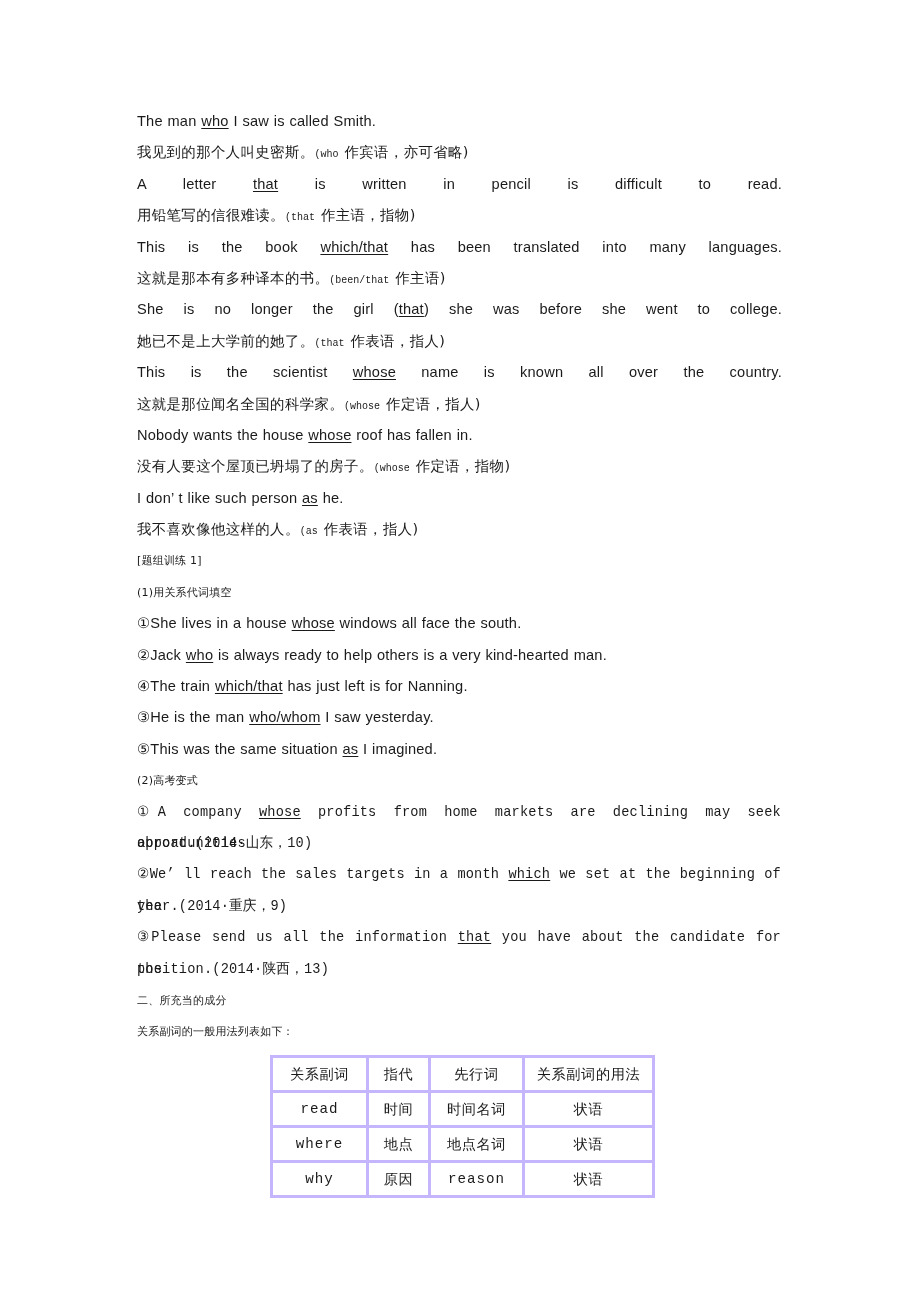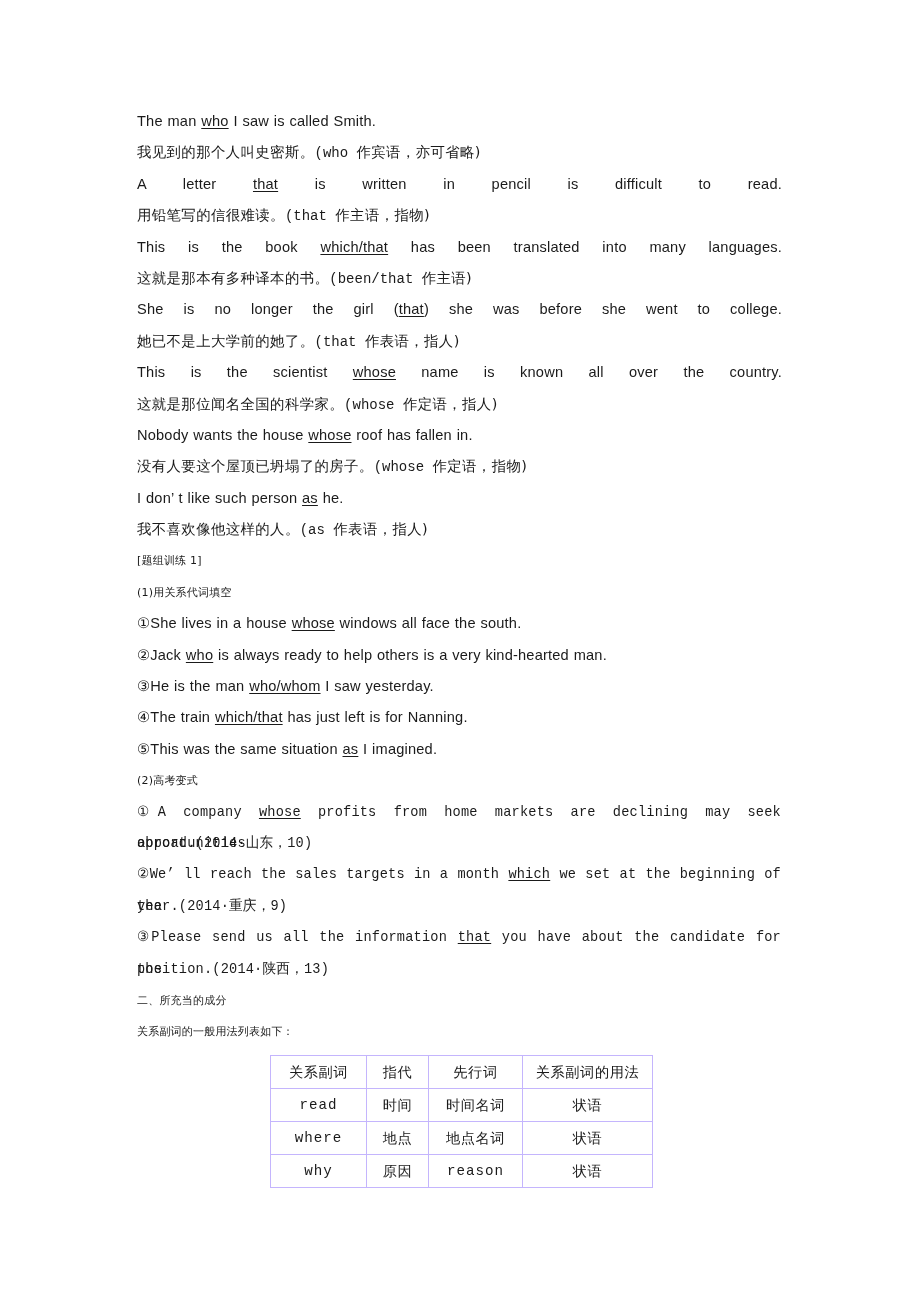--- a/index.html
+++ b/index.html
@@ -46,21 +46,21 @@
 
   
   .zh {
     font-family: "DejaVu Sans", "Liberation Sans", sans-serif;
     font-size: 14.4px;
     white-space: nowrap;
     letter-spacing: 0.4px;
   }
   .zh .lat {
     font-family: "Liberation Mono", "DejaVu Sans Mono", monospace;
-    font-size: 14px;
+    font-size: 10px;
     letter-spacing: 0;
   }
 
   
   .head {
     font-family: "DejaVu Sans", "Liberation Sans", sans-serif;
     font-size: 11px;
     white-space: nowrap;
   }
 
@@ -81,21 +81,21 @@
   
   #rel-adv-table {
     position: absolute;
     left: 270px;
     top: 1055px;
     width: 382px;
     border-collapse: collapse;
     table-layout: fixed;
   }
   #rel-adv-table td {
-    border: 1px solid #c4b5fd;
+    border: 3px solid #c4b5fd;
     height: 32px;
     text-align: center;
     vertical-align: middle;
     font-size: 14.2px;
     padding: 0;
   }
   #rel-adv-table td.zhcell {
     font-family: "DejaVu Sans", "Liberation Sans", sans-serif;
     letter-spacing: 0.6px;
   }
@@ -132,22 +132,22 @@
   <div class="line zh">没有人要这个屋顶已坍塌了的房子。<span class="lat">(whose </span>作定语，指物)</div>
 
   <div class="line en">I don’ t like such person <u class="ans">as</u> he.</div>
   <div class="line zh">我不喜欢像他这样的人。<span class="lat">(as </span>作表语，指人)</div>
 
   <div class="line head">[题组训练<span class="lat"> 1</span>]</div>
   <div class="line head"><span class="lat">(1)</span>用关系代词填空</div>
 
   <div class="line en">①She lives in a house <u class="ans">whose</u> windows all face the south.</div>
   <div class="line en">②Jack <u class="ans">who</u> is always ready to help others is a very kind-hearted man.</div>
+  <div class="line en">④The train <u class="ans">which/that</u> has just left is for Nanning.</div>
   <div class="line en">③He is the man <u class="ans">who/whom</u> I saw yesterday.</div>
-  <div class="line en">④The train <u class="ans">which/that</u> has just left is for Nanning.</div>
   <div class="line en">⑤This was the same situation <u class="ans">as</u> I imagined.</div>
 
   <div class="line head"><span class="lat">(2)</span>高考变式</div>
 
   <div class="line en gk stretch">①A company <u class="ans">whose</u> profits from home markets are declining may seek opportunities</div>
   <div class="line en gk">abroad.(2014·山东，10)</div>
 
   <div class="line en gk stretch">②We’ ll reach the sales targets in a month <u class="ans">which</u> we set at the beginning of the</div>
   <div class="line en gk">year.(2014·重庆，9)</div>
 

